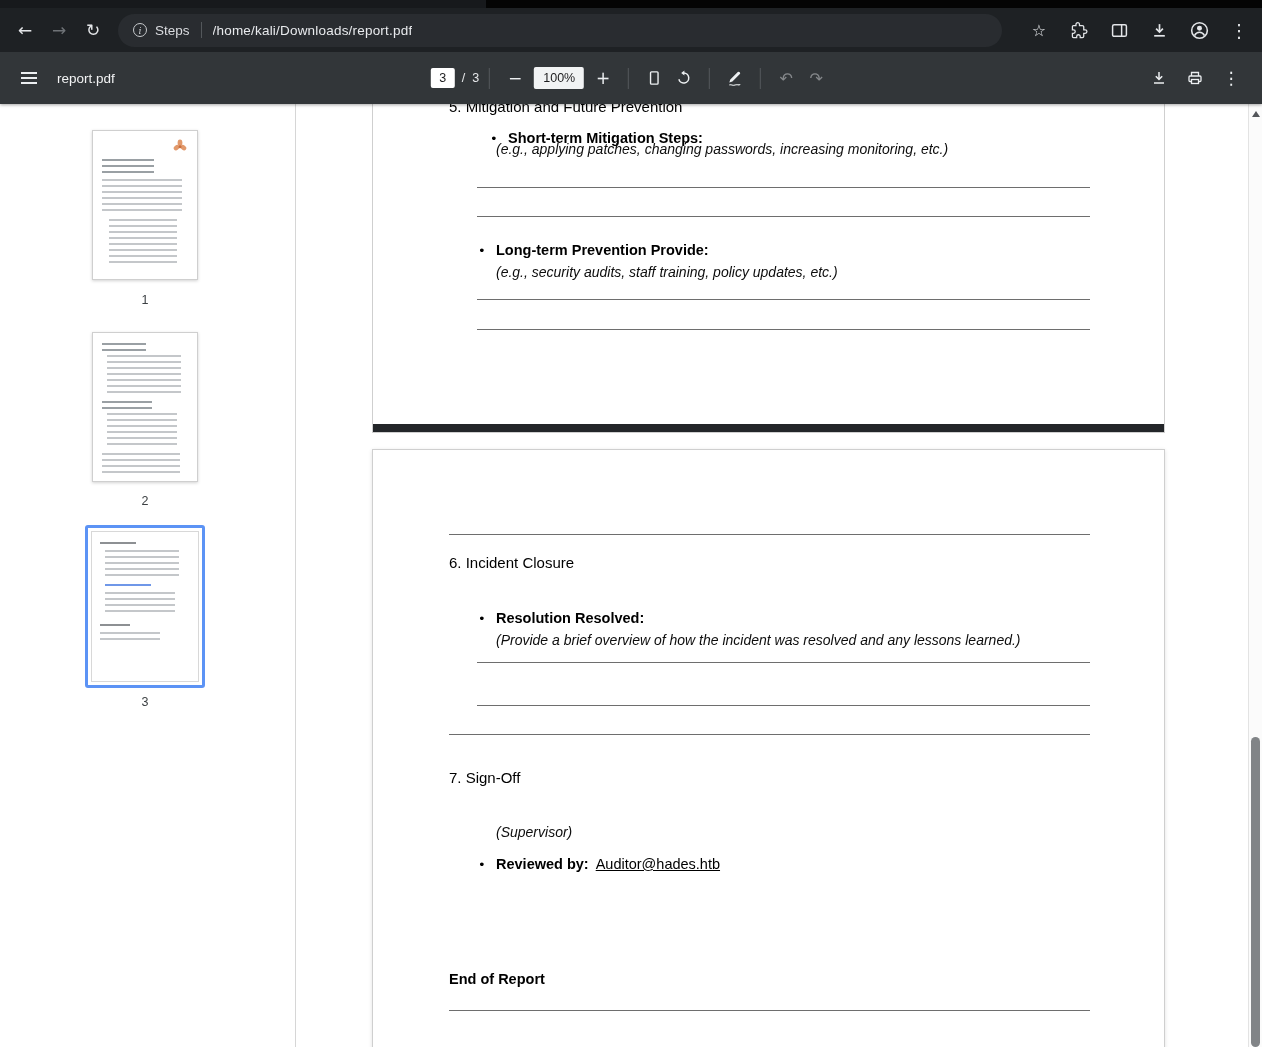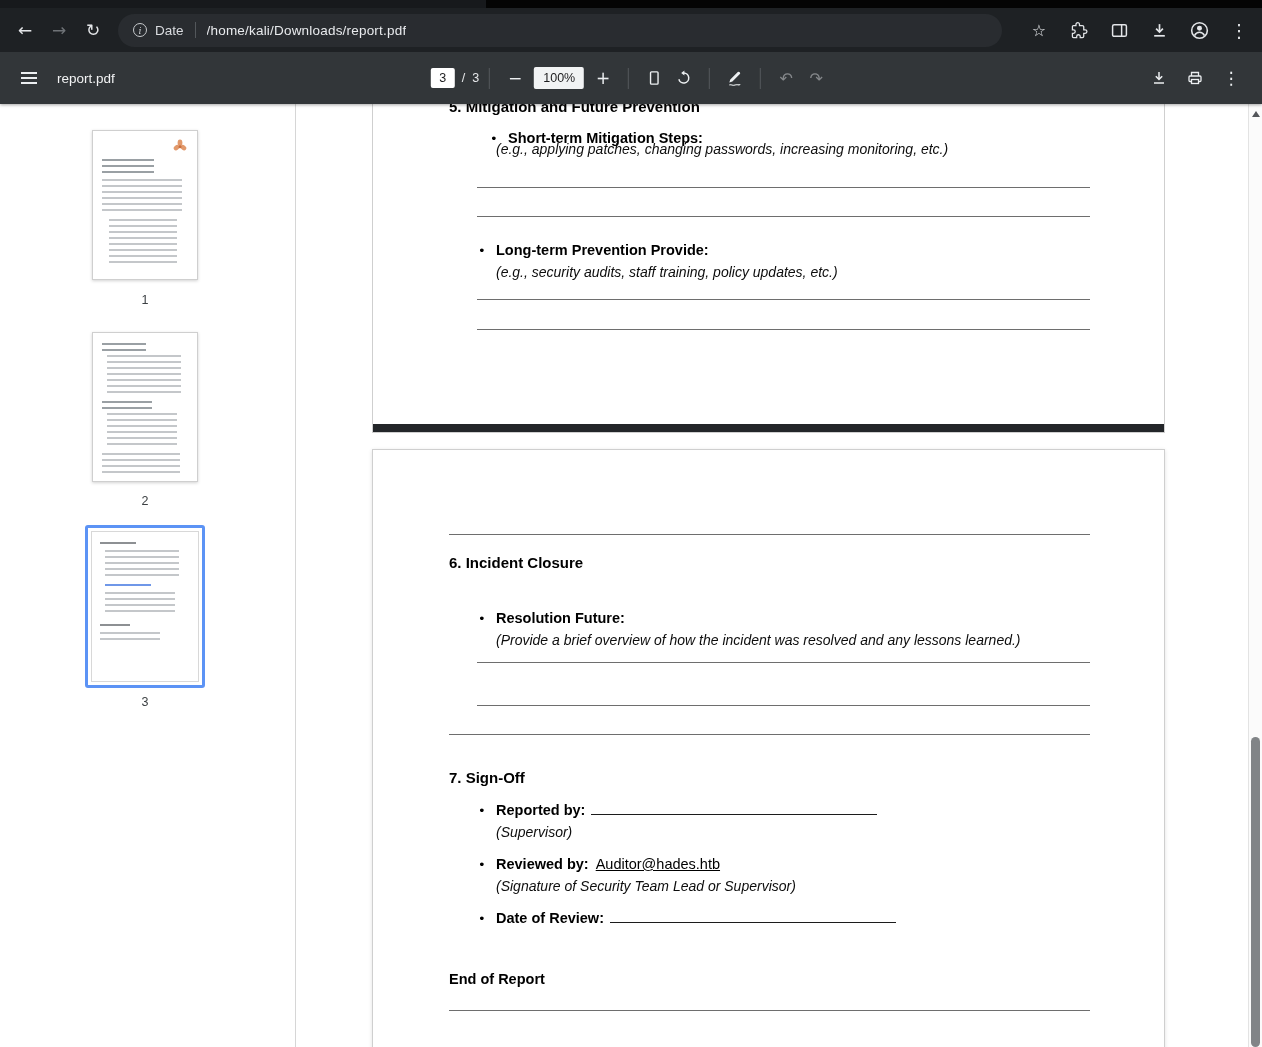--- a/index.html
+++ b/index.html
@@ -69,21 +69,21 @@
   .dark-line{position:absolute;height:2px;background:#8d9093;}
 
   
   #viewer{position:absolute;left:297px;top:104px;width:951px;height:943px;background:#fff;
           overflow:hidden;z-index:1;}
   .page{position:absolute;left:75px;width:793px;background:#fff;border:1px solid #cfcfcf;overflow:hidden;}
   #pg2{top:-1px;height:330px;border-top:none;}
   #pg3{top:345px;height:700px;border-bottom:none;box-shadow:0 1px 4px rgba(0,0,0,.12);}
   #footband{position:absolute;left:0;right:0;bottom:0;height:8px;background:#232629;}
   .row{position:absolute;height:20px;line-height:20px;font-size:14.5px;color:#000;white-space:nowrap;}
-  .h{font-weight:bold;font-size:15px;}
+  .h{font-weight:normal;font-size:15px;}
   .bd{font-weight:bold;}
   .it{font-style:italic;font-size:14px;color:#0d0d0d;}
   .blt{display:inline-block;width:18px;font-size:13px;}
   .rule{position:absolute;height:1px;background:#6e6e6e;}
   .rule.ind{left:104px;width:613px;}
   .rule.full{left:76px;width:641px;}
   .blank{display:inline-block;width:286px;height:15px;border-bottom:1px solid #1c1c1c;margin-left:6px;}
   .uline{text-decoration:underline;margin-left:7px;}
 
   
@@ -100,21 +100,21 @@
   <div id="tab-sliver"></div>
 </div>
 
 <div id="chrome">
   <div class="nav-btn icf">←</div>
   <div class="nav-btn icf dim">→</div>
   <div class="nav-btn icf">↻</div>
 
   <div id="omnibox">
     <span id="info-badge">i</span>
-    <span id="scheme-label">Date</span>
+    <span id="scheme-label">Steps</span>
     <span id="omni-sep"></span>
     <span id="url-path">/home/kali/Downloads/report.pdf</span>
   </div>
 
   <div class="chrome-ic icf">☆</div>
   <div class="chrome-ic">
     <svg width="17" height="17" viewBox="0 0 24 24">
         <path fill="none" stroke="#e3e5e8" stroke-width="1.8" d="M20 11h-2V7a2 2 0 0 0-2-2h-4V3.5A2.5 2.5 0 0 0 9.5 1 2.5 2.5 0 0 0 7 3.5V5H3.5A1.5 1.5 0 0 0 2 6.5V11h1.5A2.5 2.5 0 0 1 6 13.5 2.5 2.5 0 0 1 3.5 16H2v4.5A1.5 1.5 0 0 0 3.5 22H8v-1.5a2.5 2.5 0 0 1 2.5-2.5 2.5 2.5 0 0 1 2.5 2.5V22h3a2 2 0 0 0 2-2v-4h2a2.5 2.5 0 0 0 0-5Z"></path>
       </svg>
   </div>
@@ -255,35 +255,32 @@
 
     <div id="footband"></div>
   </div>
 
   <div class="page" id="pg3">
     <div class="rule full" style="top:84px"></div>
 
     <div class="row h" style="top:103px;left:76px">6. Incident Closure</div>
 
 
-    <div class="row" style="top:158px;left:105px"><span class="blt icf">•</span><span class="bd">Resolution Future:</span></div>
+    <div class="row" style="top:158px;left:105px"><span class="blt icf">•</span><span class="bd">Resolution Resolved:</span></div>
     <div class="row it" style="top:180px;left:123px">(Provide a brief overview of how the incident was resolved and any lessons learned.)</div>
     <div class="rule ind" style="top:212px"></div>
     <div class="rule ind" style="top:255px"></div>
     <div class="rule full" style="top:284px"></div>
 
     <div class="row h" style="top:318px;left:76px">7. Sign-Off</div>
 
-    <div class="row" style="top:350px;left:105px"><span class="blt icf">•</span><span class="bd">Reported by:</span><span class="blank"></span></div>
     <div class="row it" style="top:372px;left:123px">(Supervisor)</div>
 
     <div class="row" style="top:404px;left:105px"><span class="blt icf">•</span><span class="bd">Reviewed by:</span><span class="uline">Auditor@hades.htb</span></div>
-    <div class="row it" style="top:426px;left:123px">(Signature of Security Team Lead or Supervisor)</div>
-
-    <div class="row" style="top:458px;left:105px"><span class="blt icf">•</span><span class="bd">Date of Review:</span><span class="blank"></span></div>
+
 
     <div class="row bd" style="top:519px;left:76px">End of Report</div>
     <div class="rule full" style="top:560px"></div>
   </div>
 </div>
 
 <div id="scrollbar">
   <div id="sb-up"></div>
   <div id="sb-thumb"></div>
 </div>

